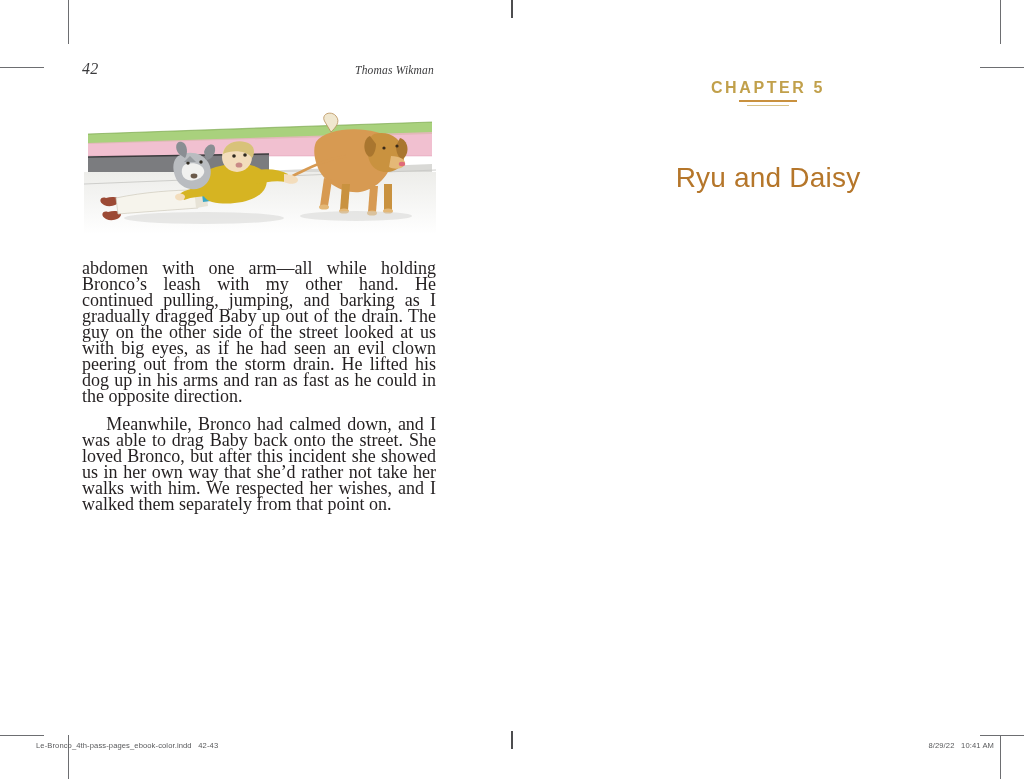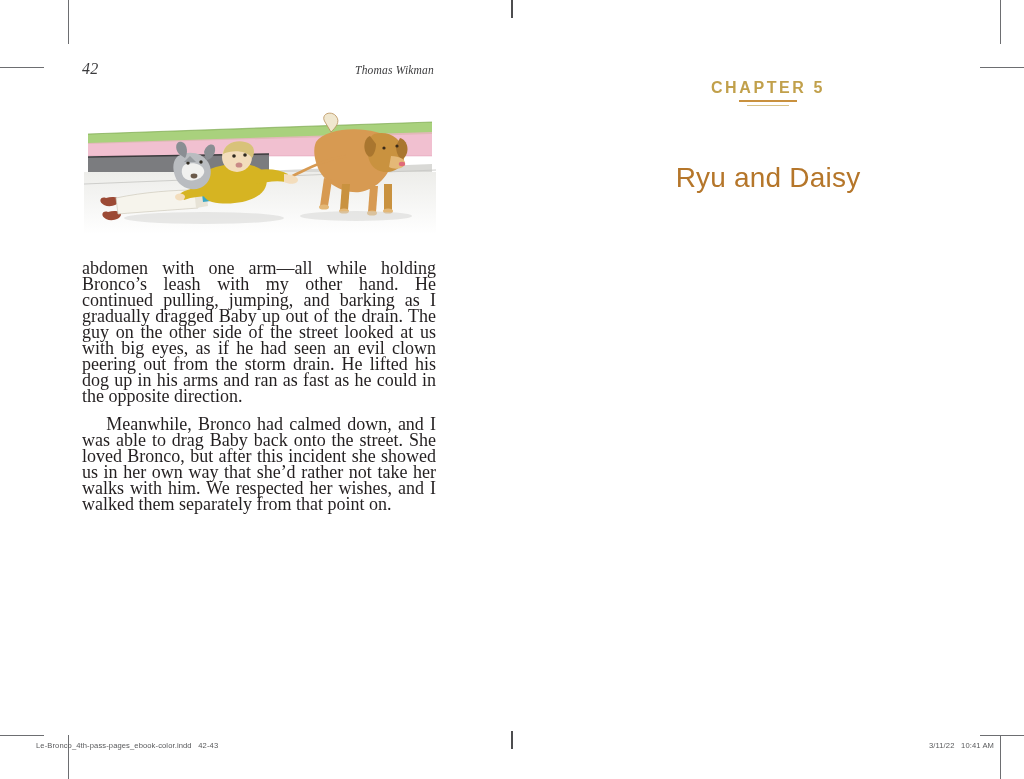--- a/index.html
+++ b/index.html
@@ -299,14 +299,14 @@
       <span class="rule-b"></span>
     </div>
 
     <div class="chapter-title">Ryu and Daisy</div>
 
   </div>
 </div>
 
 <div class="slug">
   <span class="slug-left">Le-Bronco_4th-pass-pages_ebook-color.indd   42-43</span>
-  <span class="slug-right">3/11/22   10:41 AM</span>
+  <span class="slug-right">8/29/22   10:41 AM</span>
 </div>
 
 </body></html>

